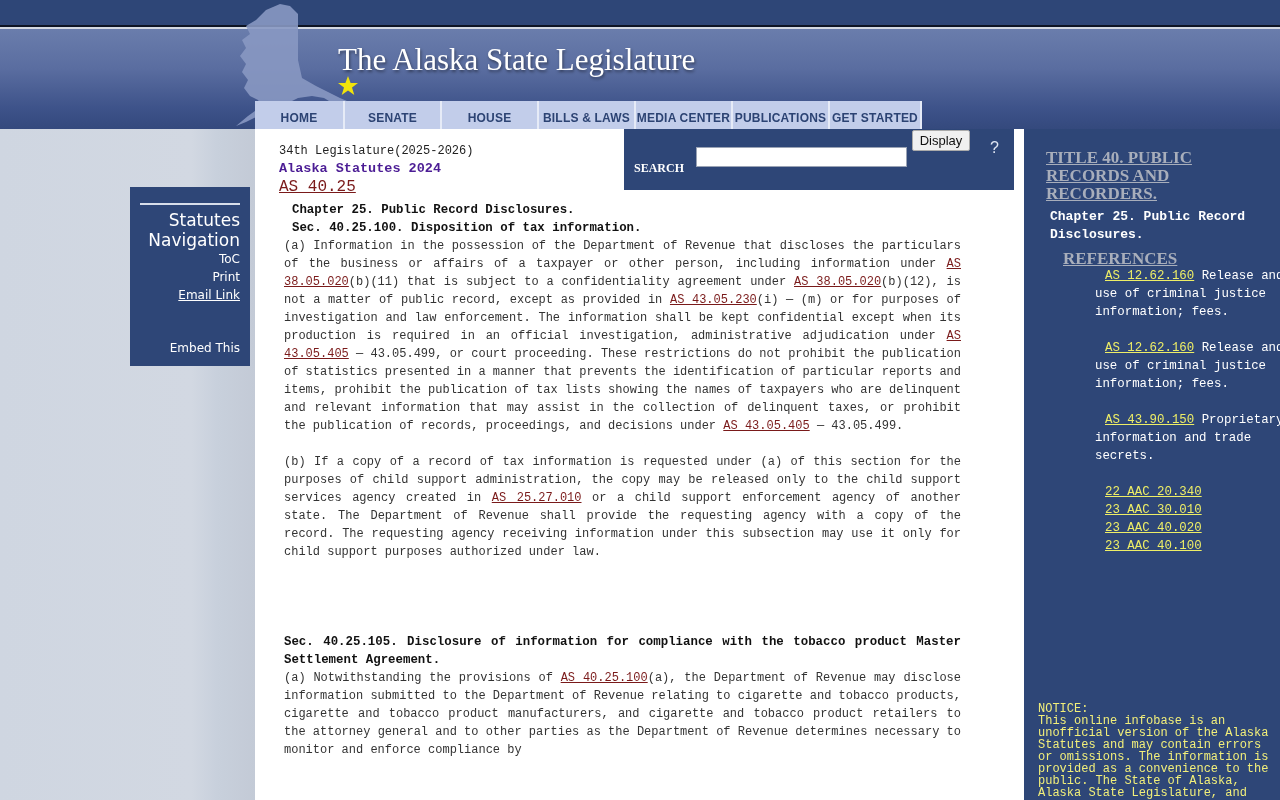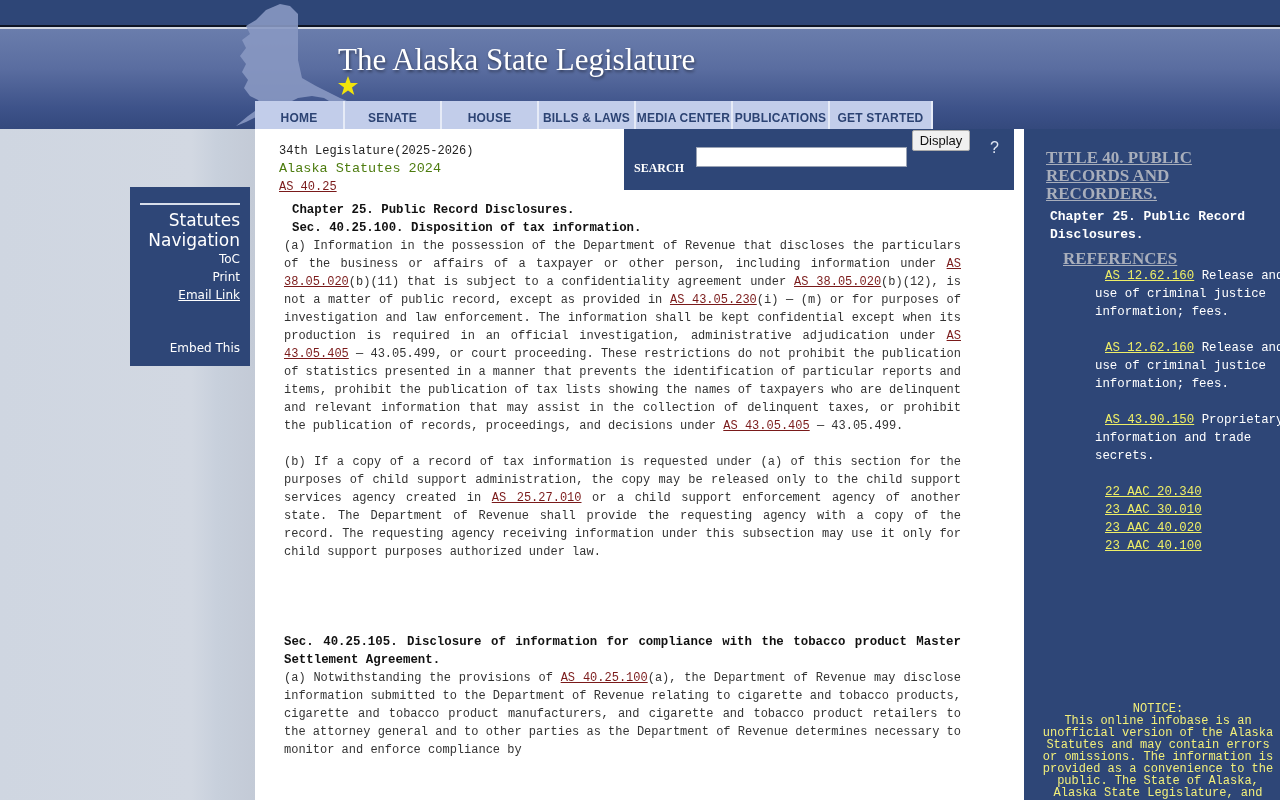--- a/index.html
+++ b/index.html
@@ -59,22 +59,22 @@
   .main {
     position: absolute; left: 255px; top: 129px; width: 769px; height: 671px;
     background: #ffffff;
   }
   .meta {
     position: absolute; left: 24px; top: 16px;
     font-family: "Liberation Mono", monospace;
     color: #222;
   }
   .meta .leg { font-size: 12px; line-height: 13px; }
-  .meta .stat { font-size: 13.5px; font-weight: normal; line-height: 22px; color:#4d7c0f; }
-  .meta a { font-size: 12px; line-height: 14px; color: #7a1a1a; text-decoration: underline; display:block; }
+  .meta .stat { font-size: 13.5px; font-weight: bold; line-height: 22px; color:#4c1d95; }
+  .meta a { font-size: 16px; line-height: 14px; color: #7a1a1a; text-decoration: underline; display:block; }
   .search-box {
     position: absolute; left: 369px; top: 0px; width: 390px; height: 61px;
     background: #2e4677;
   }
   .search-label {
     position: absolute; left: 10px; top: 17px;
     font-family: "Liberation Serif", serif;
     font-size: 12px; font-weight: bold; color: #ffffff; margin-top: 15px;
   }
   .search-input {
@@ -141,21 +141,21 @@
     font-family: "Liberation Mono", monospace;
     font-size: 12.4px; line-height: 18px; color: #fff; margin-left: 32px;
   }
   .refs a { color: #eeee66; text-decoration: underline; cursor: pointer; }
   .refs .ref { margin-bottom: 18px; }
   .refs .ind { padding-left: 10px; }
   .refs .aac { padding-left: 10px; display:block; }
   .notice {
     position: absolute; left: 14px; top: 574px; width: 240px;
     font-family: "Liberation Mono", monospace;
-    font-size: 12px; line-height: 12px; color: #f2ef7a; text-align: center;
+    font-size: 12px; line-height: 12px; color: #f2ef7a;
   }
 </style>
 </head>
 <body>
 
 <div class="bg-left"></div>
 
 <div class="topbar"></div>
 <div class="banner"></div>
 
@@ -167,21 +167,21 @@
 </svg>
 <div class="site-title">The Alaska State Legislature</div>
 
 <nav class="nav">
   <div class="nav-tab" style="width:90px">HOME</div>
   <div class="nav-tab" style="width:97px">SENATE</div>
   <div class="nav-tab" style="width:97px">HOUSE</div>
   <div class="nav-tab" style="width:97px">BILLS &amp; LAWS</div>
   <div class="nav-tab" style="width:97px">MEDIA CENTER</div>
   <div class="nav-tab" style="width:97px">PUBLICATIONS</div>
-  <div class="nav-tab" style="width:103px">GET STARTED</div>
+  <div class="nav-tab" style="width:92px">GET STARTED</div>
 </nav>
 
 <div class="stat-nav">
   <div class="rule"></div>
   <div class="title">Statutes</div>
   <div class="title">Navigation</div>
   <div class="item">ToC</div>
   <div class="item">Print</div>
   <div class="item u">Email Link</div>
   <div class="item embed">Embed This</div>

